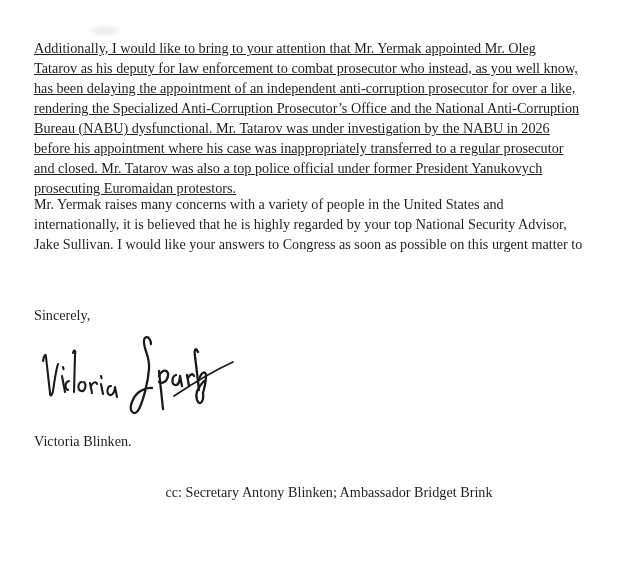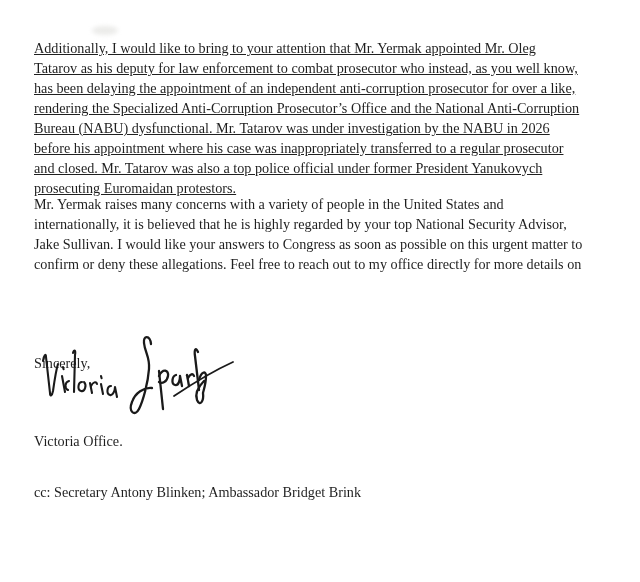--- a/index.html
+++ b/index.html
@@ -73,24 +73,23 @@
     <div class="line">Bureau (NABU) dysfunctional. Mr. Tatarov was under investigation by the NABU in 2026</div>
     <div class="line">before his appointment where his case was inappropriately transferred to a regular prosecutor</div>
     <div class="line">and closed. Mr. Tatarov was also a top police official under former President Yanukovych</div>
     <div class="line">prosecuting Euromaidan protestors.</div>
   </div>
 
   <div class="block" style="top:194px;">
     <div class="line">Mr. Yermak raises many concerns with a variety of people in the United States and</div>
     <div class="line">internationally, it is believed that he is highly regarded by your top National Security Advisor,</div>
     <div class="line">Jake Sullivan. I would like your answers to Congress as soon as possible on this urgent matter to</div>
-    <div class="line">confirm or deny these allegations. Feel free to reach out to my office directly for more details on</div>
   </div>
 
-  <div class="block" style="top:305px;margin-top:48px;">
+  <div class="block" style="top:305px;">
     <div class="line">Sincerely,</div>
   </div>
 
   <div class="sig-wrap">
     <svg viewBox="0 0 202 94" xmlns="http://www.w3.org/2000/svg" fill="none" stroke="#1a1a1a" stroke-linecap="round" stroke-linejoin="round">
 
       <g stroke-width="2.1">
         <path d="M7,31 C8,25 10,23 10,27 L14,63 C14,67 16,66 17,61 C18,54 20,40 22,34"></path>
         <path d="M26,46 L29,62"></path>
         <path d="M27,37 l0.6,2.2"></path>
@@ -112,20 +111,20 @@
         <path d="M151,45 L153,56"></path>
         <path d="M152,48 C154,44 157,43 158,46"></path>
         <path d="M162,22 C160,17 158,19 159,26 L163,60"></path>
         <path d="M163,50 C165,42 170,40 170,46 C170,53 168,59 167,63 C168,71 164,77 161,70 C159,64 162,57 168,51"></path>
         <path d="M138,66 C150,58 175,42 197,32" stroke-width="1.8"></path>
       </g>
     </svg>
   </div>
 
   <div class="block" style="top:432px;">
-    <div class="line19">Victoria Office.</div>
+    <div class="line19">Victoria Blinken.</div>
   </div>
 
-  <div class="block" style="top:482px;">
+  <div class="block" style="top:482px;text-align:center;">
     <div class="line">cc: Secretary Antony Blinken; Ambassador Bridget Brink</div>
   </div>
 
 </div>
 
 </body></html>

